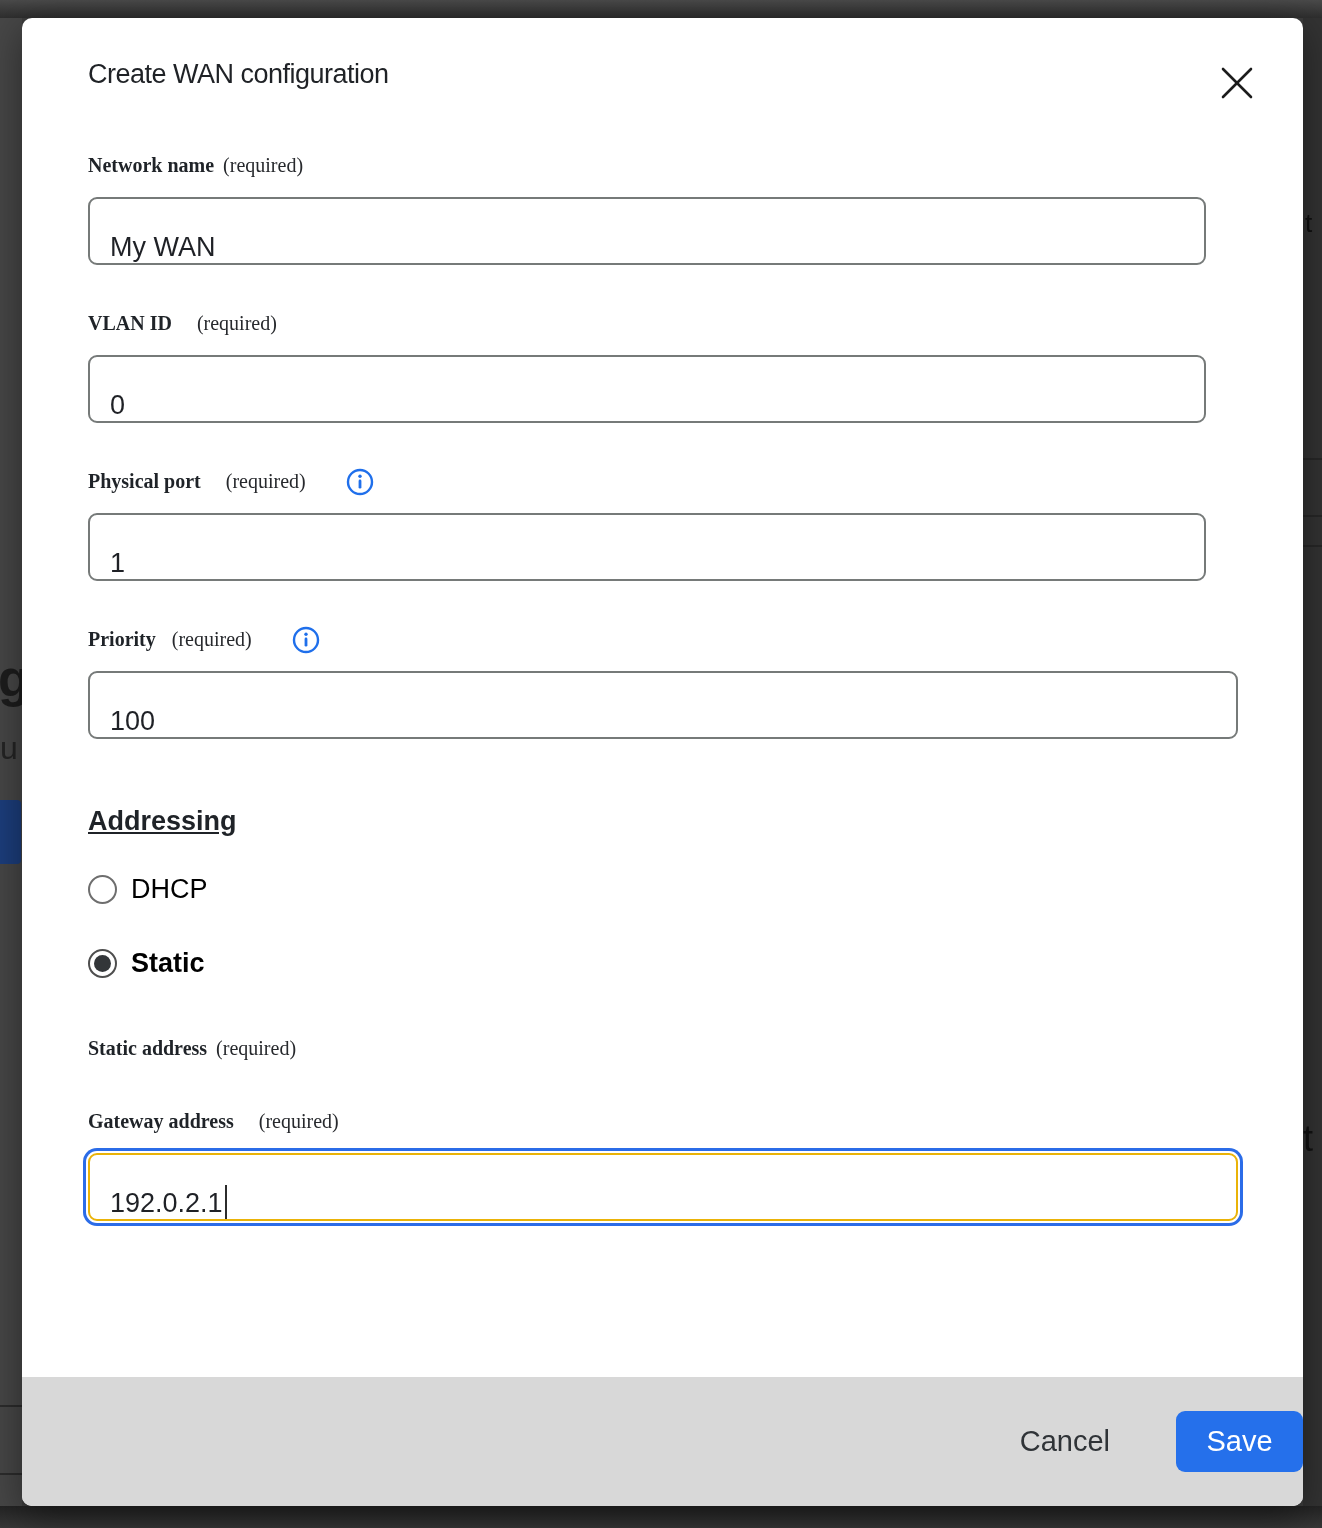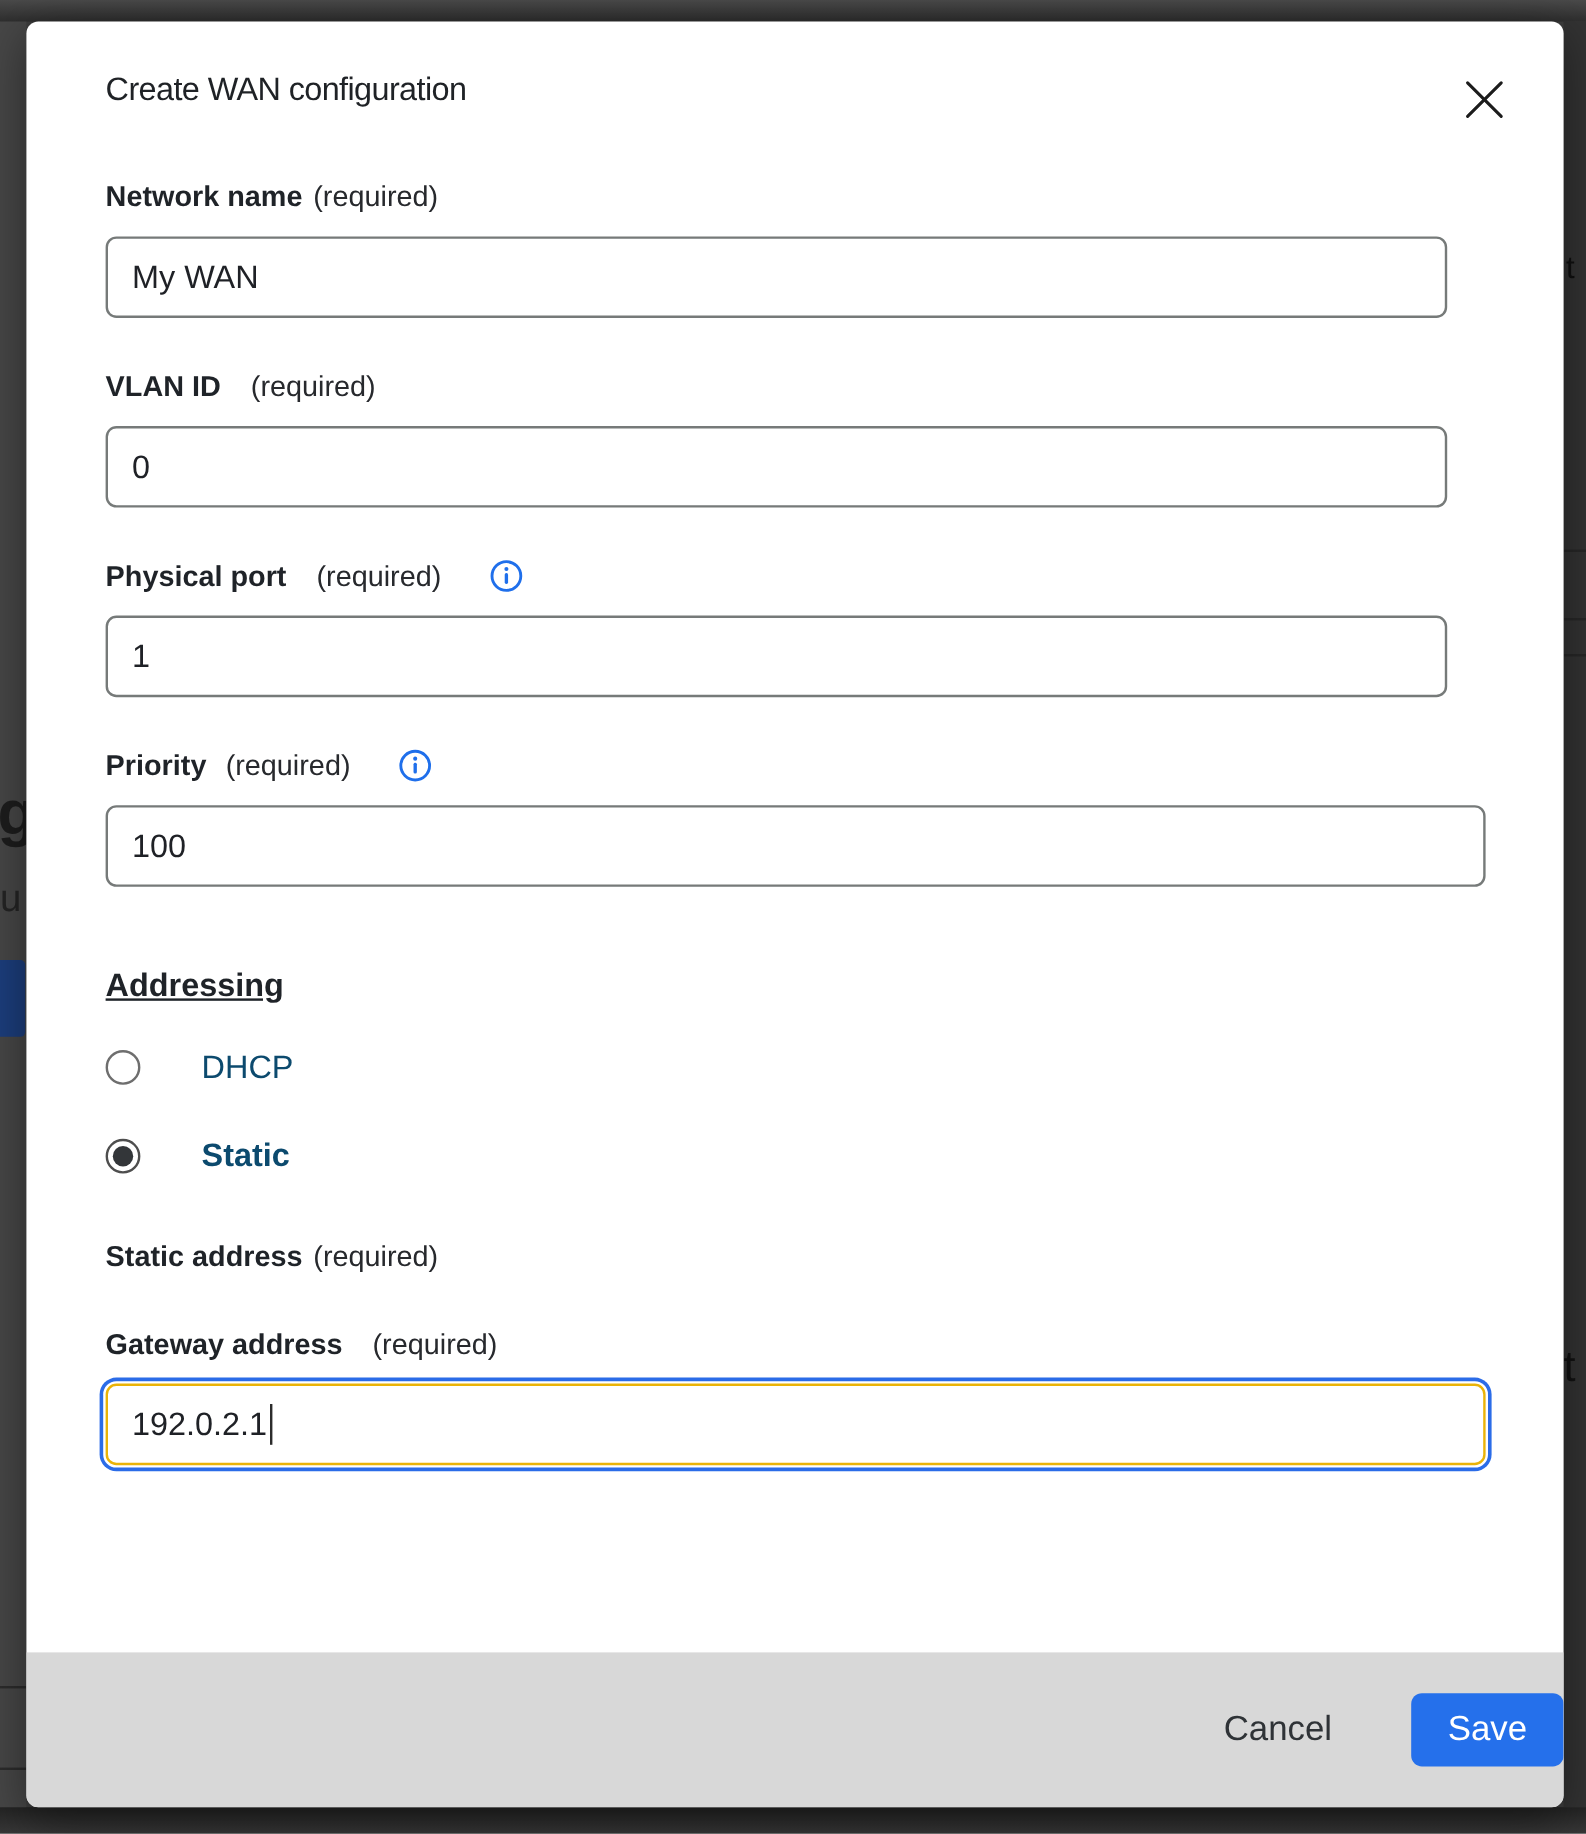--- a/index.html
+++ b/index.html
@@ -60,34 +60,34 @@
     padding-top: 40px;
     font-size: 27px;
     font-weight: 400;
     letter-spacing: -0.5px;
     color: #1f2226;
     line-height: 1.2;
   }
 
   .field { margin-top: 0; }
   .field-label {
-    display: flex; align-items: flex-start;
-    font-size: 24px; line-height: 30px; color: #1f2328;
+    display: flex; align-items: flex-end;
+    font-size: 20px; line-height: 30px; color: #1f2328; font-family: Liberation Serif, serif;
   }
   .label-strong { font-weight: 700; }
   .label-required { font-weight: 400; color: #27292d; margin-left: 9px; }
   .label-required.no-gap { margin-left: 0; }
   .info-icon { margin-left: 24px; display: inline-flex; cursor: pointer; }
 
   .text-input {
     margin-top: 17px;
     height: 68px;
     border: 2px solid #767a79;
     border-radius: 9px;
-    display: flex; align-items: center;
+    display: flex; align-items: flex-end;
     padding: 0 20px;
     font-size: 27px; color: #1f2126;
     background: #fff;
     cursor: text;
   }
   .w-std { width: 1118px; }
   .w-wide { width: 1150px; }
   .text-input.focused {
     border: 2px solid #eab308;
     box-shadow: 0 0 0 2px #ffffff, 0 0 0 5px #2b6ce8;
@@ -111,21 +111,21 @@
   }
   .radio-row + .radio-row { margin-top: 30px; }
   .radio-circle {
     width: 29px; height: 29px; border-radius: 50%;
     border: 2.5px solid #6e6e6e;
     display: flex; align-items: center; justify-content: center;
     flex: 0 0 auto;
   }
   .radio-circle.selected { border-color: #4e4e4e; }
   .radio-dot { width: 17px; height: 17px; border-radius: 50%; background: #333639; }
-  .radio-label { margin-left: 51px; font-size: 27px; color: #0c4a6e; }
+  .radio-label { margin-left: 14px; font-size: 27px; color: #000000; }
   .radio-label.bold { font-weight: 700; }
 
   
   .modal-footer {
     flex: 0 0 129px;
     background: #d8d8d8;
     display: flex; align-items: center; justify-content: flex-end;
     gap: 48px;
   }
   .cancel-btn {

